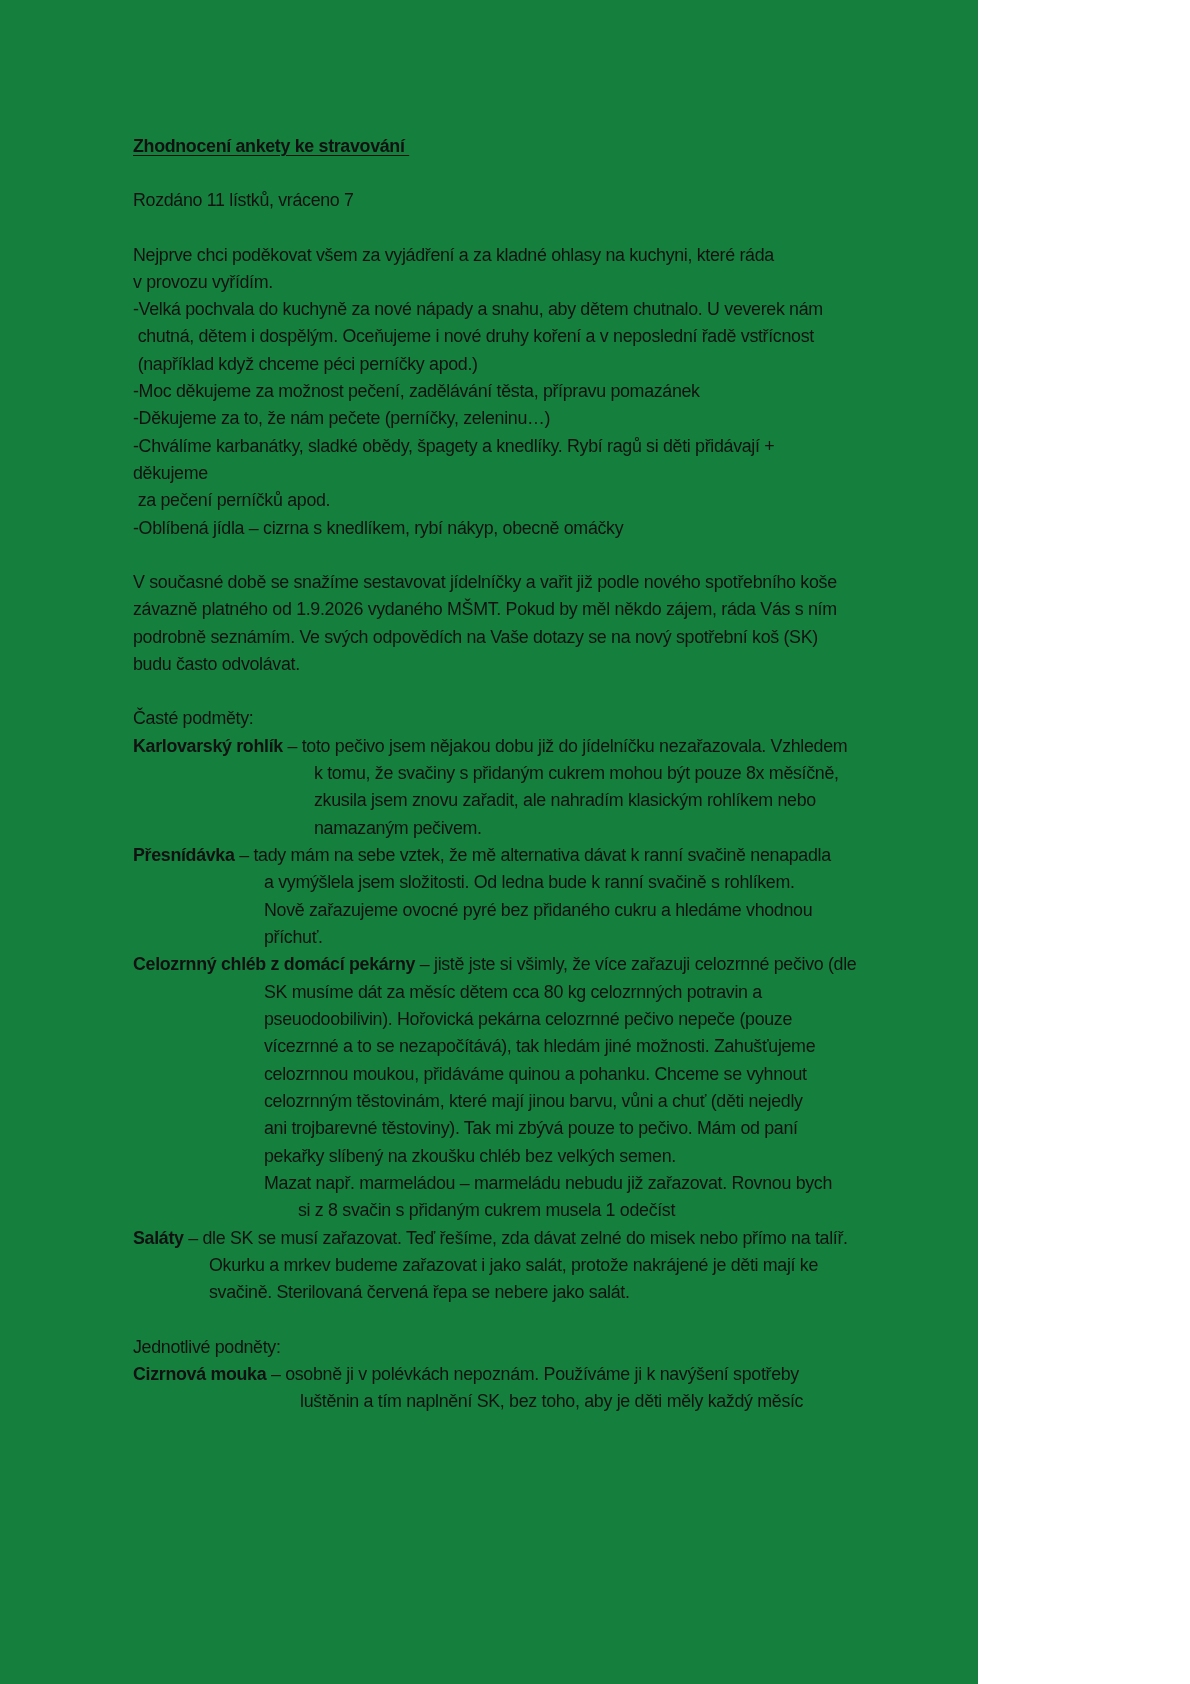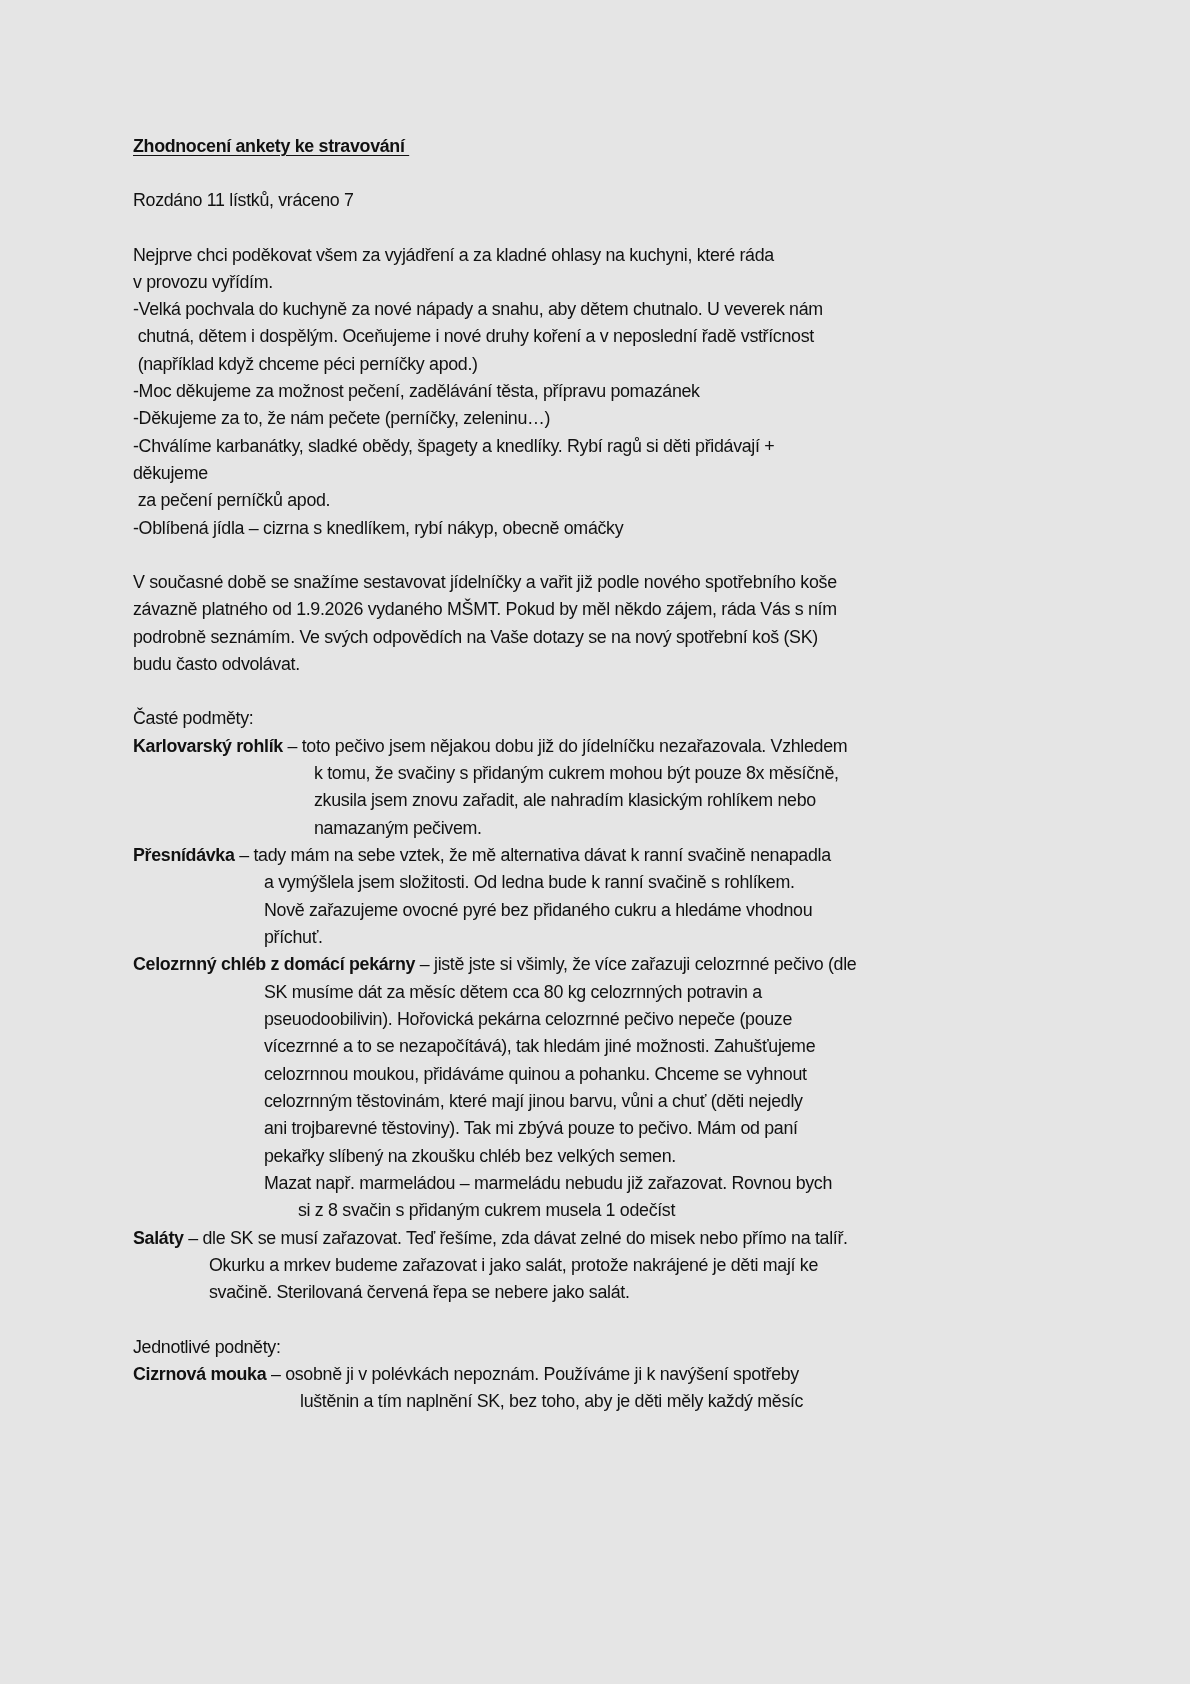--- a/index.html
+++ b/index.html
@@ -1,18 +1,18 @@
 <!DOCTYPE html>
 <html><head>
 <meta charset="utf-8">
 <style>
   html, body { margin: 0; padding: 0; background: #ffffff; }
   body { width: 1190px; height: 1684px; position: relative; overflow: hidden;
          font-family: "Liberation Sans", "DejaVu Sans", sans-serif; color: #111111; }
-  .page { position: absolute; left: 0; top: 0; width: 1190px; height: 1684px; background: #e5e5e5; text-decoration: underline; }
+  .page { position: absolute; left: 0; top: 0; width: 978px; height: 1684px; background: #15803d; text-decoration: underline; }
   .ln { position: absolute; white-space: pre; font-size: 19.2px; line-height: 24px;
         letter-spacing: -0.35px; transform-origin: left top; }
   .b { font-weight: bold; }
   .title { font-weight: bold; text-decoration: underline; text-underline-offset: 3px; }
 </style>
 </head>
 <body>
 
 <div class="page">
 

